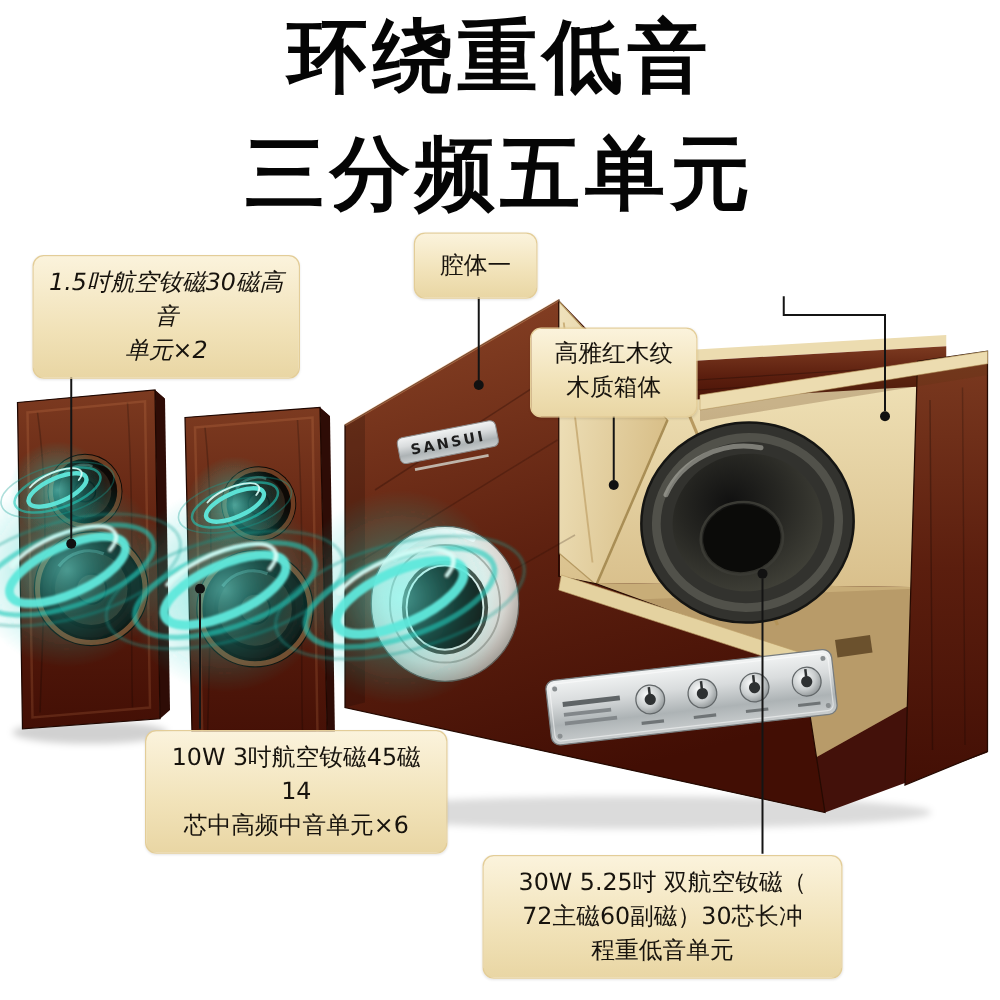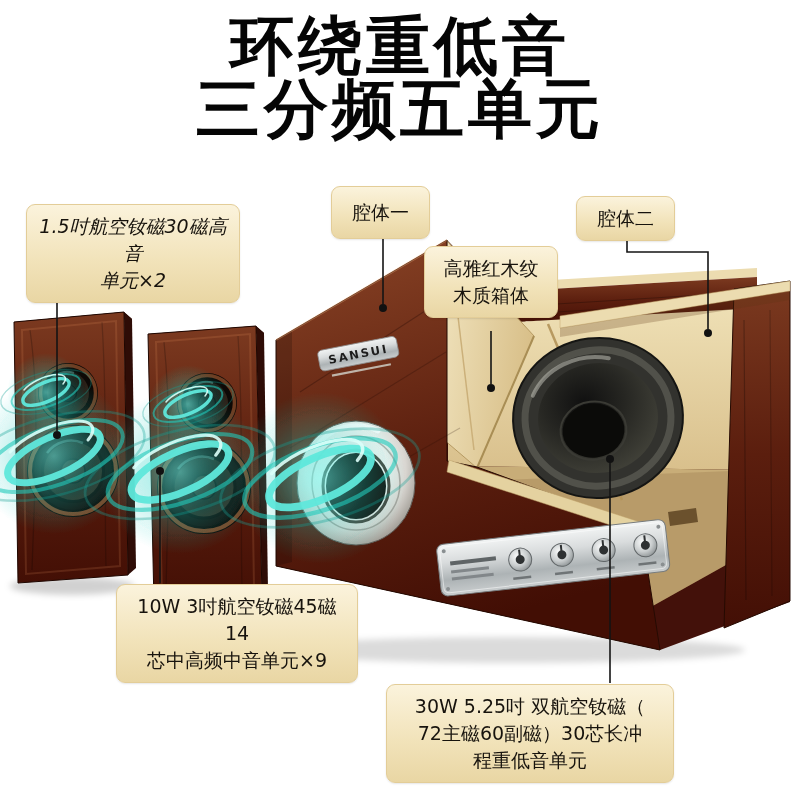--- a/index.html
+++ b/index.html
@@ -7,33 +7,33 @@
     position:relative; width:800px; height:800px; margin:0 auto;
     background:#ffffff; overflow:hidden;
     font-family:"DejaVu Sans","Liberation Sans",sans-serif;
   }
   .headline {
     position:absolute; left:0; width:100%; text-align:center;
     font-weight:900; color:#050505; font-size:64px; letter-spacing:4px;
     line-height:1.0;
   }
   #headline-1 { top:14px; }
-  #headline-2 { top:78px;font-family:Liberation Serif, serif; }
+  #headline-2 { top:108px; }
   .callout {
     position:absolute; box-sizing:border-box;
     background:linear-gradient(180deg,#fbf3dc 0%,#f1e2b8 60%,#e9d6a4 100%);
     border:1px solid #e3cd98; border-radius:9px;
     color:#17130d; font-size:19px; line-height:1.42; text-align:center;
     padding:8px 12px; white-space:pre-line;
     box-shadow:0 1px 2px rgba(0,0,0,.10);
   }
   #callout-tweeter   { left:26px;  top:204px; width:214px;font-style:italic; }
   #callout-cavity1   { left:331px; top:186px; padding:12px 20px; }
   #callout-cavity2   { left:576px; top:196px; padding:8px 20px; }
-  #callout-cabinet   { left:424px; top:246px; width:134px; }
+  #callout-cabinet   { left:424px; top:262px; width:134px;font-family:Liberation Serif, serif; }
   #callout-midrange  { left:116px; top:584px; width:242px; }
   #callout-subwoofer { left:346px; top:684px; width:288px;margin-left:40px; }
   svg.scene { position:absolute; left:0; top:0; }
 </style>
 </head>
 <body>
 
 <div class="canvas">
 
   <div id="headline-1" class="headline">环绕重低音</div>
@@ -279,22 +279,21 @@
       <path d="M160,583 L160,475"></path>
       <circle cx="160" cy="471" r="4" fill="#111" stroke="none"></circle>
       <path d="M610,683 L610,463"></path>
       <circle cx="610" cy="459" r="4" fill="#111" stroke="none"></circle>
     </g>
   </svg>
 
   <div id="callout-tweeter" class="callout">1.5吋航空钕磁30磁高音
 单元×2</div>
   <div id="callout-cavity1" class="callout">腔体一</div>
-  <div id="callout-cavity2" class="callout">腔体二</div>
   <div id="callout-cabinet" class="callout">高雅红木纹
 木质箱体</div>
   <div id="callout-midrange" class="callout">10W 3吋航空钕磁45磁14
-芯中高频中音单元×9</div>
+芯中高频中音单元×6</div>
   <div id="callout-subwoofer" class="callout">30W 5.25吋 双航空钕磁（
 72主磁60副磁）30芯长冲
 程重低音单元</div>
 
 </div>
 
 </body></html>

